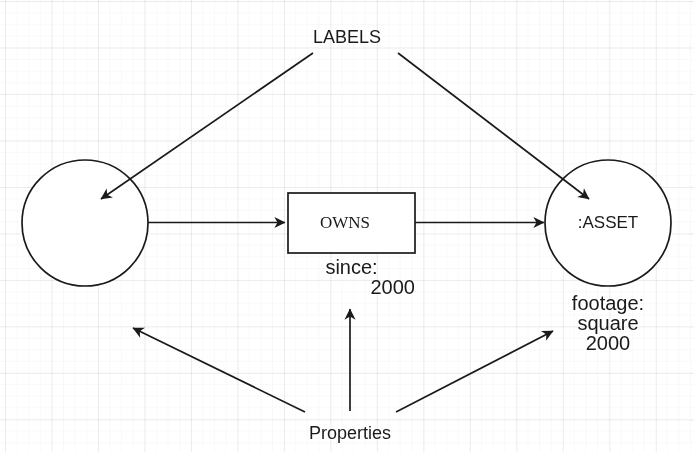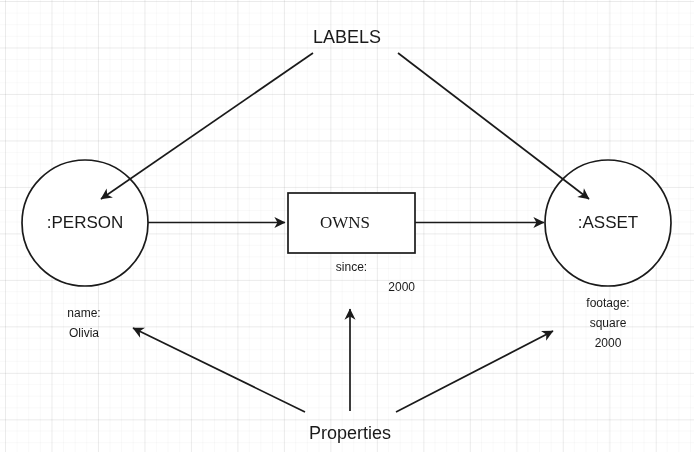--- a/index.html
+++ b/index.html
@@ -36,21 +36,21 @@
     font-size: 18px;
     line-height: 21px;
     text-align: center;
     white-space: pre;
     user-select: none;
   }
   .node-label {
     font-size: 17px;
   }
   .prop-label {
-    font-size: 12px;
+    font-size: 20px;
     line-height: 20px;
   }
 </style>
 </head>
 <body>
 
 <div id="canvas">
 
   <svg id="diagram-svg" viewBox="0 0 694 452" xmlns="http://www.w3.org/2000/svg">
     <defs>
@@ -75,30 +75,25 @@
 
     <line x1="305" y1="412" x2="133" y2="328" stroke="#1a1a1a" stroke-width="1.7" marker-end="url(#arrowhead)"></line>
 
     <line x1="350" y1="411" x2="350" y2="309" stroke="#1a1a1a" stroke-width="1.7" marker-end="url(#arrowhead)"></line>
 
     <line x1="396" y1="412" x2="553" y2="331" stroke="#1a1a1a" stroke-width="1.7" marker-end="url(#arrowhead)"></line>
   </svg>
 
   <div class="lbl" style="left:283px; top:27px; width:128px;">LABELS</div>
 
-  <div class="lbl node-label" style="left:21px; top:212px; width:128px;">:PERSON</div>
 
   <div class="lbl node-label" style="left:288px; top:212px; width:114px;font-family:Liberation Serif, serif;">OWNS</div>
 
   <div class="lbl node-label" style="left:544px; top:212px; width:128px;text-align:center;">:ASSET</div>
 
-  <div style="position:absolute; left:20px; top:303px; width:128px; text-align:center;">
-    <div class="lbl prop-label" style="position:static; width:100%;">name:</div>
-    <div class="lbl prop-label" style="position:static; width:100%;">Olivia</div>
-  </div>
 
   <div style="position:absolute; left:288px; top:257px; width:127px; text-align:center;">
     <div class="lbl prop-label" style="position:static; width:100%;">since:</div>
     <div class="lbl prop-label" style="position:static; width:100%;text-align:right;">2000</div>
   </div>
 
   <div style="position:absolute; left:544px; top:293px; width:128px; text-align:center;">
     <div class="lbl prop-label" style="position:static; width:100%;">footage:</div>
     <div class="lbl prop-label" style="position:static; width:100%;">square</div>
     <div class="lbl prop-label" style="position:static; width:100%;">2000</div>

